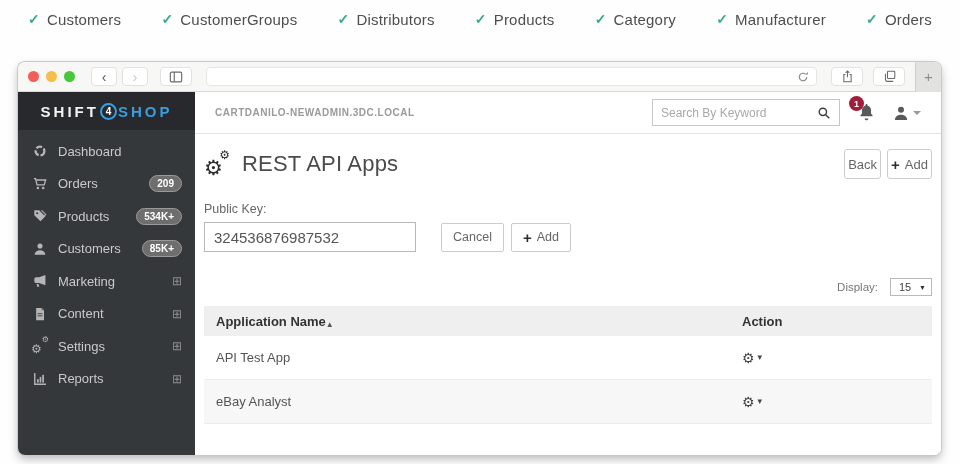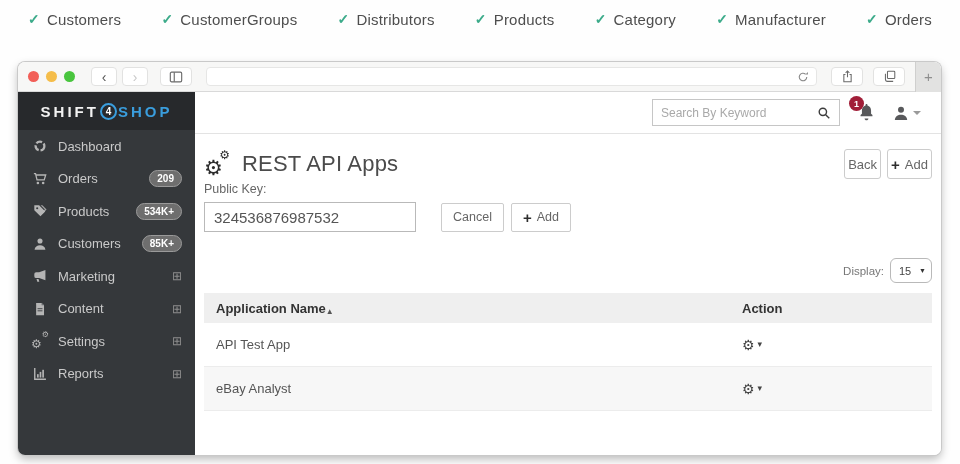--- a/index.html
+++ b/index.html
@@ -38,21 +38,21 @@
 
   .wbody { flex:1; display:flex; min-height:0; }
 
   
   .sidebar { width:177px; flex:none; background:#35383b; display:flex; flex-direction:column; }
   .logo { height:38px; flex:none; background:#27292c; display:flex; align-items:center; justify-content:center; }
   .logo .p1 { color:#f2f2f2; font-weight:700; letter-spacing:3px; font-size:15px; }
   .logo .num { width:17px; height:17px; border:2px solid #3a9ddd; border-radius:50%; color:#fff;
     font-size:10px; font-weight:700; display:flex; align-items:center; justify-content:center; margin:0 1px; }
   .logo .p2 { color:#3a9ddd; font-weight:700; letter-spacing:3px; font-size:15px;text-align:right; }
-  .nav { }
+  .nav { padding-top:5px; }
   .nitem { height:32.5px; display:flex; align-items:center; padding:0 13px; color:#c9c9c9; font-size:13px; cursor:pointer; }
   .nicon { width:17px; margin-right:10px; color:#b5b5b5; display:flex; justify-content:center; align-items:center; }
   .nicon svg { width:14px; height:14px; fill:currentColor; }
   .badge { margin-left:auto; background:#6e6e6e; border:1px solid #9a9a9a; color:#fff;
     font-size:10px; font-weight:700; border-radius:9px; padding:1px 7px; line-height:1.3; }
   .expand { margin-left:auto; color:#8d8d8d; font-size:12px; line-height:1; }
   .dgear { position:relative; width:15px; height:14px; }
   .dgear .ga { position:absolute; left:-1px; bottom:-2px; font-size:12px; line-height:1; }
   .dgear .gb { position:absolute; right:-2px; top:-3px; font-size:8px; line-height:1; }
 
@@ -74,30 +74,30 @@
   .content { flex:1; padding:12px 9px 0; }
   .trow { display:flex; align-items:center; height:36px; }
   .ticon { position:relative; width:30px; height:30px; color:#2d2d2d; }
   .ticon .ga { position:absolute; left:0; bottom:1px; font-size:21px; line-height:1; }
   .ticon .gb { position:absolute; right:4px; top:0; font-size:12px; line-height:1; }
   .ptitle { font-size:22px; color:#4b4b4b; margin-left:8px; font-weight:400; letter-spacing:.2px; }
   .tbtns { margin-left:auto; display:flex; gap:6px; }
   .btn { background:#fff; border:1px solid #ccc; border-radius:3px; color:#666; font-size:13px;
     height:30px; display:inline-flex; align-items:center; padding:0 3px; cursor:pointer; }
   .btn .plus { font-weight:700; font-size:15px; margin-right:5px; color:#2e2e2e; line-height:1; }
-  .pk { }
+  .pk { margin-top:20px; }
   .pk-label { font-size:12.5px; color:#666; margin-bottom:6px; }
   .pk-row { display:flex; align-items:center; }
   .pk-input { width:212px; height:30px; border:1px solid #b9b9b9; padding:0 9px; font-size:15px;
     color:#555; font-family:inherit; }
   .btn.sm { height:29px; font-size:12.5px; padding:0 11px; border-radius:2px; }
   .ml24 { margin-left:25px; } .ml7 { margin-left:7px; }
-  .disp-row { display:flex; justify-content:flex-end; align-items:center; gap:6px; margin:26px 0 10px; }
+  .disp-row { display:flex; justify-content:flex-end; align-items:center; gap:12px; margin:26px 0 10px; }
   .disp-label { font-size:11.5px; color:#777; }
-  .select { width:42px; height:25px; border:1px solid #b9b9b9; border-radius:6px; background:#fff;
+  .select { width:42px; height:18px; border:1px solid #b9b9b9; border-radius:0; background:#fff;
     display:flex; align-items:center; justify-content:space-between; padding:0 5px 0 8px; font-size:11px; color:#444; cursor:pointer; }
   .sel-arrow { font-size:7px; color:#333; line-height:1; }
   .thead { display:flex; align-items:center; height:30px; background:#efefef; padding:0 12px;
     font-size:13px; font-weight:700; color:#333; }
   .col-name { flex:1; display:flex; align-items:flex-end; }
   .sort { font-size:8px; color:#555; line-height:1; }
   .col-action { width:178px; }
   .trowi { display:flex; align-items:center; height:44px; padding:0 12px; font-size:13px; color:#555;
     border-bottom:1px solid #ececec; background:#fff; }
   .trowi.alt { background:#f7f7f7; }
@@ -274,20 +274,21 @@
                 </svg>
             </span>
             <span>Reports</span>
             <span class="expand">⊞</span>
           </div>
         </nav>
       </aside>
 
       <div class="main">
         <div class="topbar">
+          <span class="host">CARTDANILO-NEWADMIN.3DC.LOCAL</span>
           <div class="tright">
             <div class="search">
               <input placeholder="Search By Keyword" style="">
               <svg class="stroke" width="14" height="14" viewBox="0 0 16 16" stroke-width="1.6" style="color:#3c3c3c">
                 <circle cx="6.7" cy="6.7" r="4.2"></circle>
                 <path d="M9.9 9.9L14 14"></path>
               </svg>
             </div>
             <div class="bell">
               <svg width="17" height="17" viewBox="0 0 16 16" fill="#58595b">

